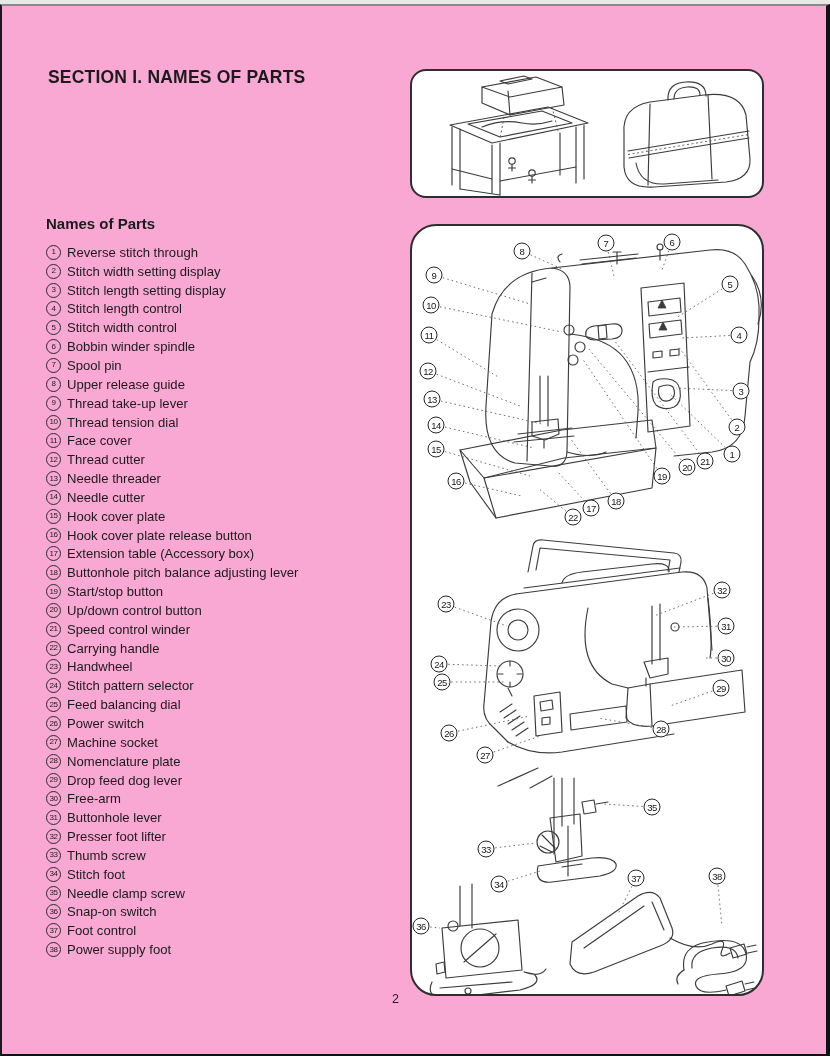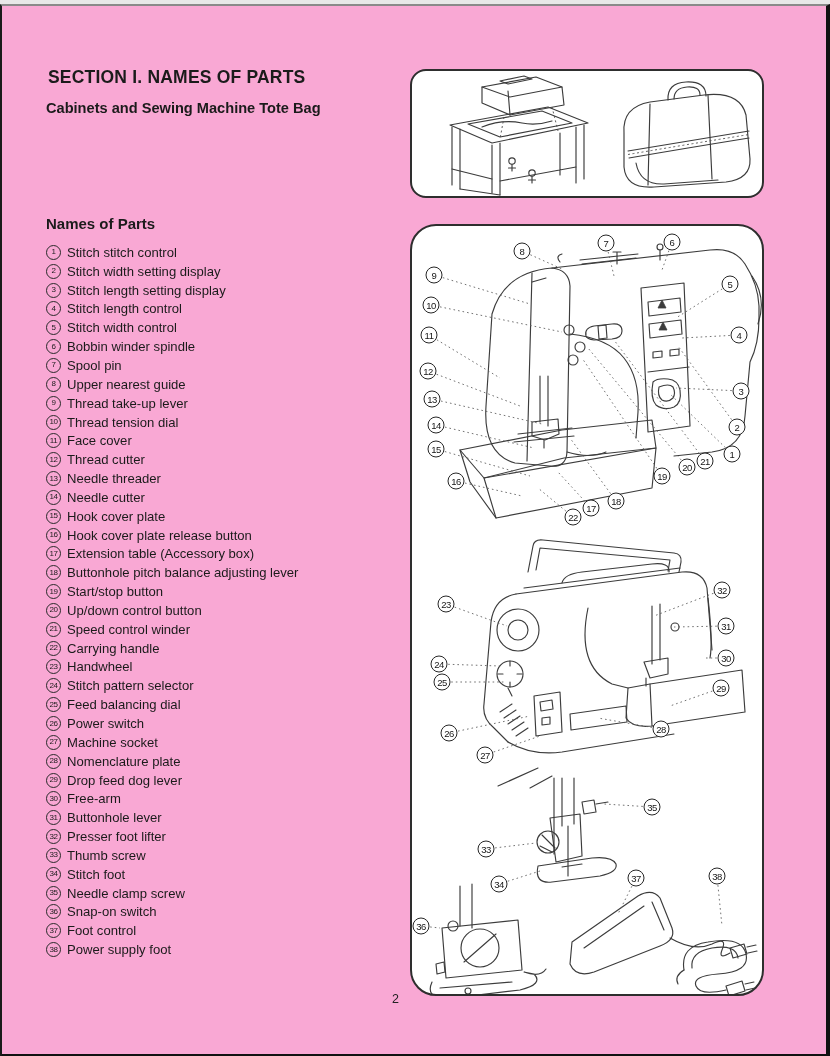--- a/index.html
+++ b/index.html
@@ -47,30 +47,29 @@
   .leader { stroke:#5a5a5a; stroke-width:.85; stroke-dasharray:1.6 3; }
 </style>
 </head>
 <body>
 
 <div class="page">
 
   <div class="sec-title">SECTION I. NAMES OF PARTS</div>
 
   <div class="sub-head">
-    <div>Cabinets and Sewing Machine Tote Bag</div>
   </div>
 
 
   <div class="parts-head">Names of Parts</div>
 
   <div class="parts-list">
       <div class="part-item">
         <span class="circ">1</span>
-        <span>Stitch stitch control</span>
+        <span>Reverse stitch through</span>
       </div>
       <div class="part-item">
         <span class="circ">2</span>
         <span>Stitch width setting display</span>
       </div>
       <div class="part-item">
         <span class="circ">3</span>
         <span>Stitch length setting display</span>
       </div>
       <div class="part-item">
@@ -84,21 +83,21 @@
       <div class="part-item">
         <span class="circ">6</span>
         <span>Bobbin winder spindle</span>
       </div>
       <div class="part-item">
         <span class="circ">7</span>
         <span>Spool pin</span>
       </div>
       <div class="part-item">
         <span class="circ">8</span>
-        <span>Upper nearest guide</span>
+        <span>Upper release guide</span>
       </div>
       <div class="part-item">
         <span class="circ">9</span>
         <span>Thread take-up lever</span>
       </div>
       <div class="part-item">
         <span class="circ">10</span>
         <span>Thread tension dial</span>
       </div>
       <div class="part-item">

